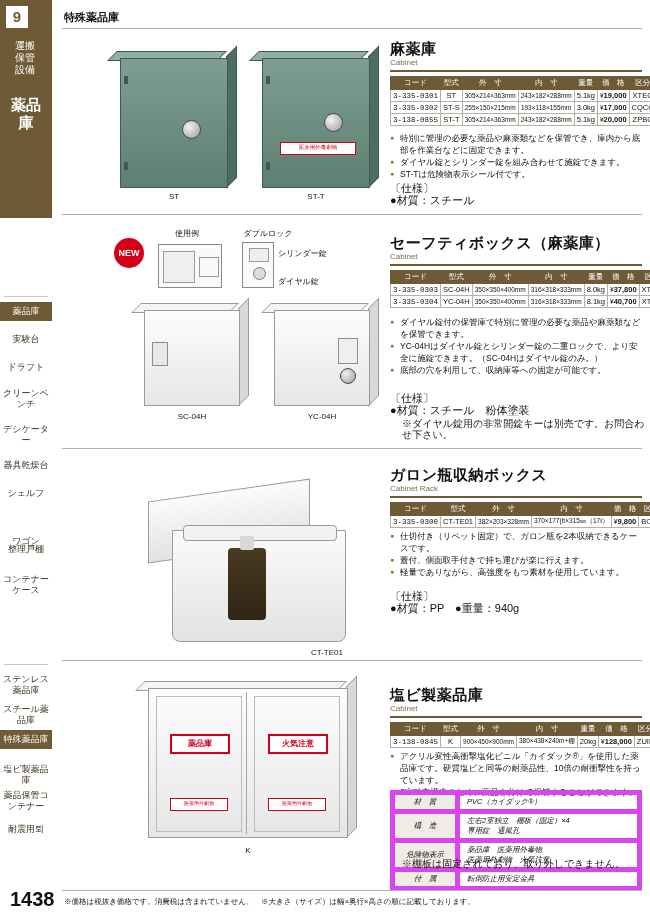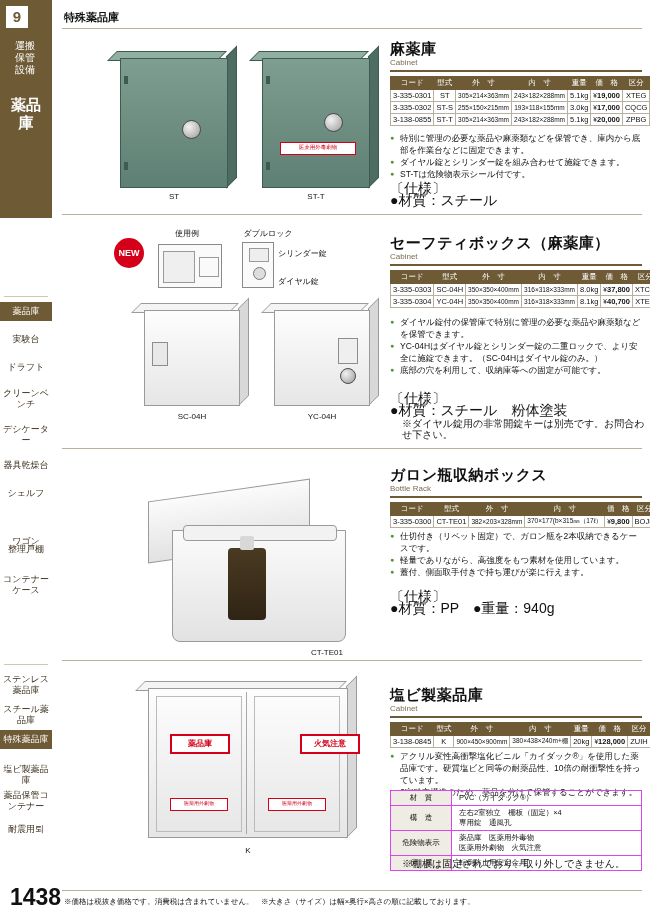--- a/index.html
+++ b/index.html
@@ -26,29 +26,29 @@
 
   
   .p-title{position:absolute;font-size:15px;font-weight:bold;color:#111;letter-spacing:0.5px;}
   .p-sub{position:absolute;font-size:8px;color:#7a6c4f;}
   .p-bar{position:absolute;height:2px;background:#6e5a35;}
 
   
   table.spec{position:absolute;border-collapse:collapse;font-size:7.5px;}
   table.spec th{background:#6e5a35;color:#fff;font-weight:normal;padding:1px 2px;border:1px solid #6e5a35;text-align:center;white-space:nowrap;}
   table.spec td{border:1px solid #b9b0a0;padding:1px 2px;text-align:center;white-space:nowrap;color:#111;}
-  table.spec td.code{text-align:center;}
+  table.spec td.code{text-align:center;font-family:Liberation Mono, monospace;}
   table.spec td.price{text-align:right;font-weight:bold;color:#111;}
   table.spec td.price .yen{font-size:6.5px;font-weight:normal;}
   table.spec td.dim{font-size:6.5px;}
   
   .bul{position:absolute;font-size:8.5px;line-height:12px;color:#111;}
   .bul div{position:relative;padding-left:10px;}
   .bul div:before{content:"●";position:absolute;left:0;top:0;color:#5c8f3d;font-size:7px;}
-  .spec-note{position:absolute;font-size:14px;line-height:12px;color:#111;}
+  .spec-note{position:absolute;font-size:11px;line-height:12px;color:#111;}
   .note-small{position:absolute;font-size:10px;line-height:11px;color:#111;margin-left:12px;}
 
   
   .cap{position:absolute;font-size:8px;text-align:center;color:#111;}
   .redtxt{position:absolute;color:#d4001a;font-weight:bold;}
 
   
   .cab{position:absolute;}
   .cab .body{position:absolute;inset:0;background:linear-gradient(180deg,#7f9e92,#5e7f73);border:1px solid #3f5a51;}
   .cab .top{position:absolute;left:-8px;top:-7px;width:100%;height:8px;background:#8fb0a3;transform:skewX(-45deg);border:1px solid #3f5a51;}
@@ -57,30 +57,30 @@
   .hinge{position:absolute;width:4px;height:8px;background:#3f5a51;}
   .label-red{position:absolute;background:#fff;border:1px solid #d4001a;color:#d4001a;font-size:5.5px;text-align:center;line-height:9px;}
   
   .wcab .body{background:linear-gradient(180deg,#fdfdfd,#e6e6e6);border:1px solid #9a9a9a;}
   .wcab .top{background:#f4f4f4;border:1px solid #9a9a9a;}
   .wcab .side{background:#d8d8d8;border:1px solid #9a9a9a;}
 
   .newbadge{position:absolute;width:30px;height:30px;border-radius:50%;background:#d4001a;color:#fff;font-size:9px;font-weight:bold;
     text-align:center;line-height:30px;}
 
-  .footer-num{position:absolute;left:10px;bottom:8px;font-size:23px;font-weight:bold;color:#111;}
+  .footer-num{position:absolute;left:10px;bottom:8px;font-size:20px;font-weight:bold;color:#111;}
   .footer-note{position:absolute;left:64px;bottom:12px;font-size:7.5px;color:#111;}
 
   
   .brack{position:absolute;background:linear-gradient(180deg,#fbfbfb,#e2e2e2);border:1px solid #9a9a9a;}
   .bottle{position:absolute;background:linear-gradient(180deg,#4a3a22,#2f2414);border-radius:4px;}
 
   
   table.mat{position:absolute;border-collapse:collapse;font-size:7.5px;}
-  table.mat td{border:1px solid #d946ef;padding:2px 7px;color:#111;}
+  table.mat td{border:5px solid #d946ef;padding:2px 7px;color:#111;font-style:italic;}
   table.mat td.k{background:#efece3;text-align:center;width:46px;}
 </style>
 </head>
 <body>
 
 <div class="rail">
   <div class="rail-top"></div>
   <div class="rail-num">9</div>
   <div class="rail-tab1">運搬 保管 設備</div>
   <div class="rail-tab2">薬品庫</div>
@@ -307,21 +307,21 @@
   <div class="brack" style="left:96px;top:490px;width:160px;height:60px;transform:skewY(-8deg);"></div>
   <div class="brack" style="left:120px;top:530px;width:172px;height:110px;border-radius:0 0 8px 8px;">
     <div style="position:absolute;left:10px;top:-6px;width:152px;height:14px;background:#f2f2f2;border:1px solid #9a9a9a;border-radius:4px;"></div>
   </div>
   <div class="bottle" style="left:176px;top:548px;width:38px;height:72px;">
     <div style="position:absolute;left:12px;top:-12px;width:14px;height:14px;background:#d8d8d8;border-radius:2px;"></div>
   </div>
   <div class="cap" style="left:240px;top:648px;width:70px;">CT-TE01</div>
 
   <div class="p-title" style="left:338px;top:466px;">ガロン瓶収納ボックス</div>
-  <div class="p-sub" style="left:338px;top:484px;">Bottle Rack</div>
+  <div class="p-sub" style="left:338px;top:484px;">Cabinet Rack</div>
   <div class="p-bar" style="left:338px;top:496px;width:252px;"></div>
 
   <table class="spec" style="left:338px;top:502px;width:252px;">
     <tbody>
         <tr>
       <th>コード</th>
       <th>型式</th>
       <th>外　寸</th>
       <th>内　寸</th>
       <th>価　格</th>
@@ -333,39 +333,39 @@
       <td class="dim">382×203×328mm</td>
       <td class="dim">370×177(b×315㎜（17ℓ）</td>
       <td class="price"><span class="yen">¥</span><span>9,800</span></td>
       <td>BOJH</td>
     </tr>
   </tbody>
     </table>
 
   <div class="bul" style="left:338px;top:530px;width:252px;">
     <div>仕切付き（リベット固定）で、ガロン瓶を2本収納できるケースです。</div>
+    <div>蓋付、側面取手付きで持ち運びが楽に行えます。</div>
     <div>軽量でありながら、高強度をもつ素材を使用しています。</div>
-    <div>蓋付、側面取手付きで持ち運びが楽に行えます。</div>
   </div>
   <div class="spec-note" style="left:338px;top:590px;width:252px;">
     <div>〔仕様〕</div>
     <div>●材質：PP　●重量：940g</div>
   </div>
 
   <div class="hline" style="left:10px;top:660px;width:580px;"></div>
 
   <div class="cab wcab" style="left:96px;top:688px;width:200px;height:150px;">
     <div class="top"></div>
       <div class="side"></div>
       <div class="body"></div>
     <div style="position:absolute;left:98px;top:4px;width:1px;height:142px;background:#a8a8a8;"></div>
     <div style="position:absolute;left:8px;top:8px;width:84px;height:134px;border:1px solid #bbb;"></div>
     <div style="position:absolute;left:106px;top:8px;width:84px;height:134px;border:1px solid #bbb;"></div>
     <div class="label-red" style="left:22px;top:46px;width:56px;height:16px;line-height:16px;font-size:8px;font-weight:bold;border-width:2px;">薬品庫</div>
-    <div class="label-red" style="left:120px;top:46px;width:56px;height:16px;line-height:16px;font-size:8px;font-weight:bold;border-width:2px;margin-left:32px;">火気注意</div>
+    <div class="label-red" style="left:120px;top:46px;width:56px;height:16px;line-height:16px;font-size:8px;font-weight:bold;border-width:2px;">火気注意</div>
     <div class="label-red" style="left:22px;top:110px;width:56px;height:11px;font-size:5px;">医薬用外劇物</div>
     <div class="label-red" style="left:120px;top:110px;width:56px;height:11px;font-size:5px;">医薬用外劇物</div>
   </div>
   <div class="cap" style="left:166px;top:846px;width:60px;">K</div>
 
   <div class="p-title" style="left:338px;top:686px;">塩ビ製薬品庫</div>
   <div class="p-sub" style="left:338px;top:704px;">Cabinet</div>
   <div class="p-bar" style="left:338px;top:716px;width:252px;"></div>
 
   <table class="spec" style="left:338px;top:722px;width:252px;">

